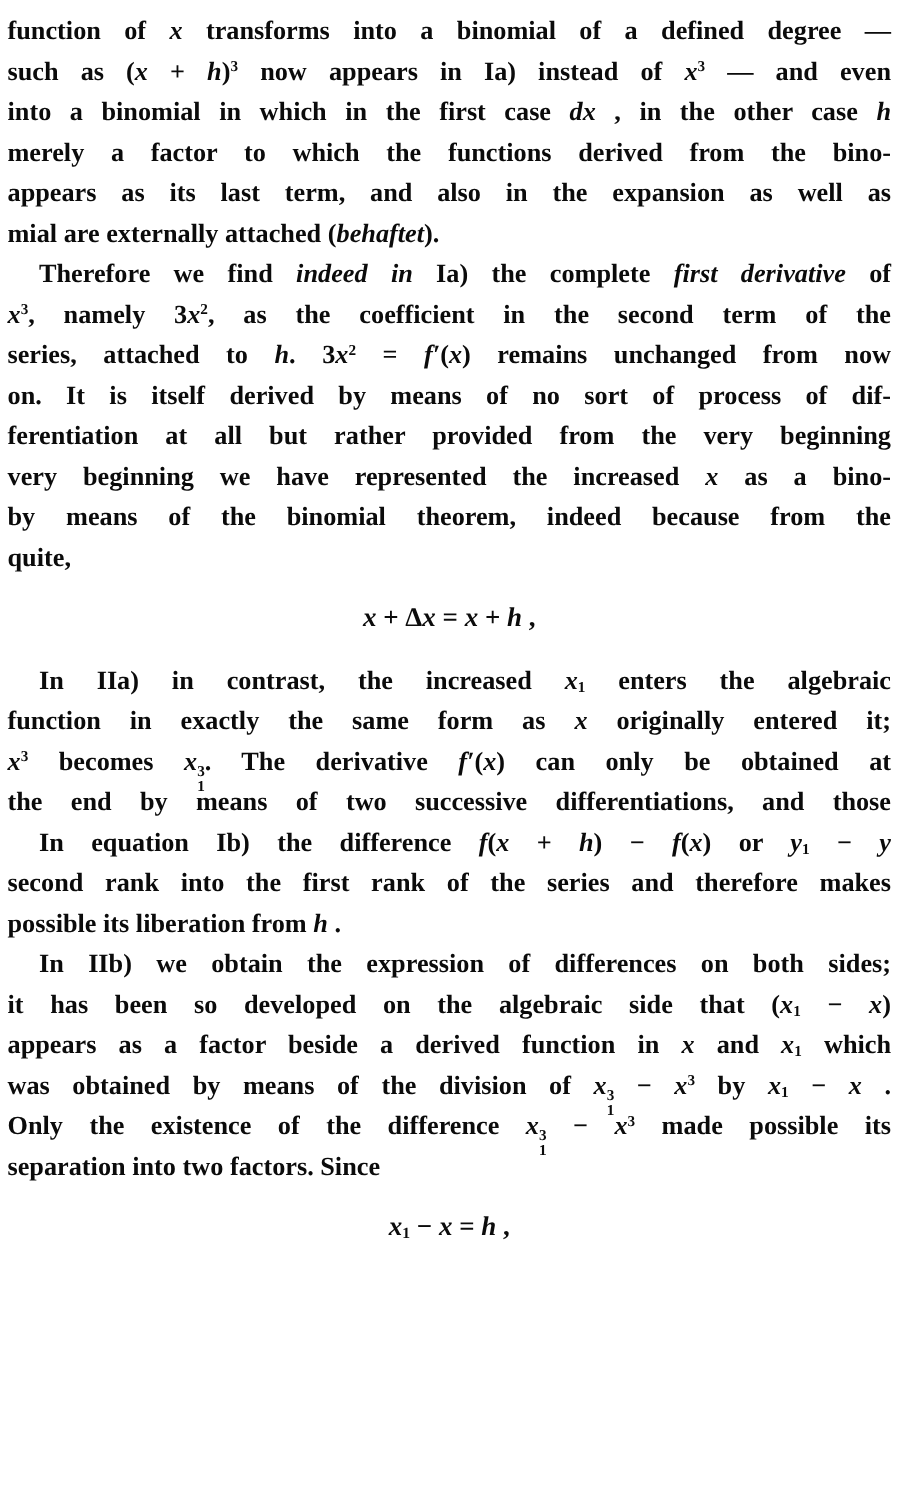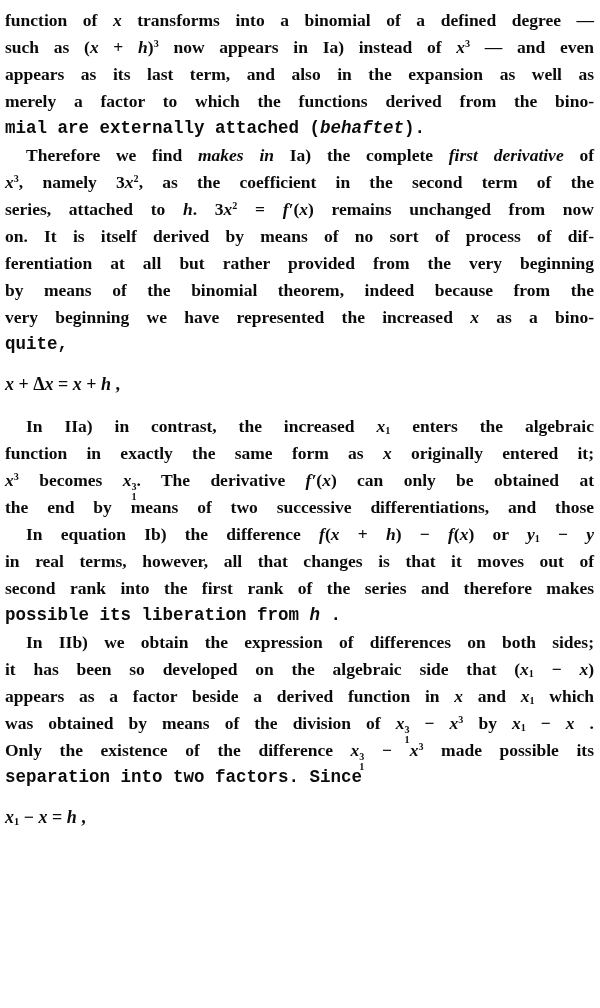--- a/index.html
+++ b/index.html
@@ -27,29 +27,29 @@
   .line {
     height: 27px;
     line-height: 27px;
     text-align: justify;
     text-align-last: justify;
     white-space: normal;
     overflow: visible;
   }
   .line.last {
     text-align-last: left;
-    font-family: Liberation Mono, monospace;
   }
   .line.indent {
     text-indent: 21px;
   }
   .equation {
     height: 27px;
     line-height: 27px;
     margin: 13px 0 15px 0;
+    text-align: center;
     font-size: 18px;
   }
   i { font-style: italic; }
   sup {
     font-size: 0.58em;
     line-height: 0;
     vertical-align: 0.55em;
   }
   sub {
     font-size: 0.58em;
@@ -67,47 +67,47 @@
   }
   .ss .t, .ss .b { display: block; line-height: 0.95; }
 </style>
 </head>
 <body>
 
 <div class="page" style="background: rgb(255, 255, 255); color: rgb(11, 11, 11);">
     <div class="para">
       <div class="line">function of <i>x</i>  transforms into a binomial of a defined degree —</div>
       <div class="line">such as (<i>x</i> + <i>h</i>)<sup>3</sup>  now appears in Ia)  instead of <i>x</i><sup>3</sup> — and even</div>
+      <div class="line">into a binomial in which in the first case <i>dx</i> , in the other case <i>h</i></div>
+      <div class="line">merely a factor to which the functions derived from the bino-</div>
       <div class="line">appears as its last term, and also in the expansion as well as</div>
-      <div class="line">merely a factor to which the functions derived from the bino-</div>
       <div class="line last">mial are externally attached (<i>behaftet</i>).</div>
     </div>
     <div class="para">
-      <div class="line indent">Therefore we find <i>makes in</i> Ia)  the complete <i>first derivative</i> of</div>
+      <div class="line indent">Therefore we find <i>indeed in</i> Ia)  the complete <i>first derivative</i> of</div>
       <div class="line"><i>x</i><sup>3</sup>, namely 3<i>x</i><sup>2</sup>, as the coefficient in the second term of the</div>
       <div class="line">series, attached to <i>h</i>.  3<i>x</i><sup>2</sup> = <i>f′</i>(<i>x</i>)  remains unchanged from now</div>
       <div class="line">on. It is itself derived by means of no sort of process of dif-</div>
       <div class="line">ferentiation at all but rather provided from the very beginning</div>
+      <div class="line">very beginning we have represented the increased <i>x</i>  as a bino-</div>
       <div class="line">by means of the binomial theorem, indeed because from the</div>
-      <div class="line">very beginning we have represented the increased <i>x</i>  as a bino-</div>
       <div class="line last">quite,</div>
     </div>
     <div class="equation"><i>x</i> + Δ<i>x</i>  =  <i>x</i> + <i>h</i> ,</div>
     <div class="para">
       <div class="line indent">In IIa)  in contrast, the increased  <i>x</i><sub>1</sub>  enters the algebraic</div>
       <div class="line">function in exactly the same form as <i>x</i>  originally entered it;</div>
       <div class="line"><i>x</i><sup>3</sup> becomes  <i>x</i><span class="ss">
           <span class="t">3</span>
           <span class="b">1</span>
         </span>. The derivative  <i>f′</i>(<i>x</i>)  can only be obtained at</div>
       <div class="line">the end by means of two successive differentiations, and those</div>
     </div>
     <div class="para">
       <div class="line indent">In equation Ib)  the difference  <i>f</i>(<i>x</i> + <i>h</i>) − <i>f</i>(<i>x</i>)  or  <i>y</i><sub>1</sub> − <i>y</i></div>
-      <div class="line">in real terms, however, all that changes is that it moves out of</div>
       <div class="line">second rank into the first rank of the series and therefore makes</div>
       <div class="line last">possible its liberation from <i>h</i> .</div>
     </div>
     <div class="para">
       <div class="line indent">In IIb)  we obtain the expression of differences on both sides;</div>
       <div class="line">it has been so developed on the algebraic side that  (<i>x</i><sub>1</sub> − <i>x</i>)</div>
       <div class="line">appears as a factor beside a derived function in <i>x</i>  and <i>x</i><sub>1</sub>  which</div>
       <div class="line">was obtained by means of the division of  <i>x</i><span class="ss">
           <span class="t">3</span>
           <span class="b">1</span>

